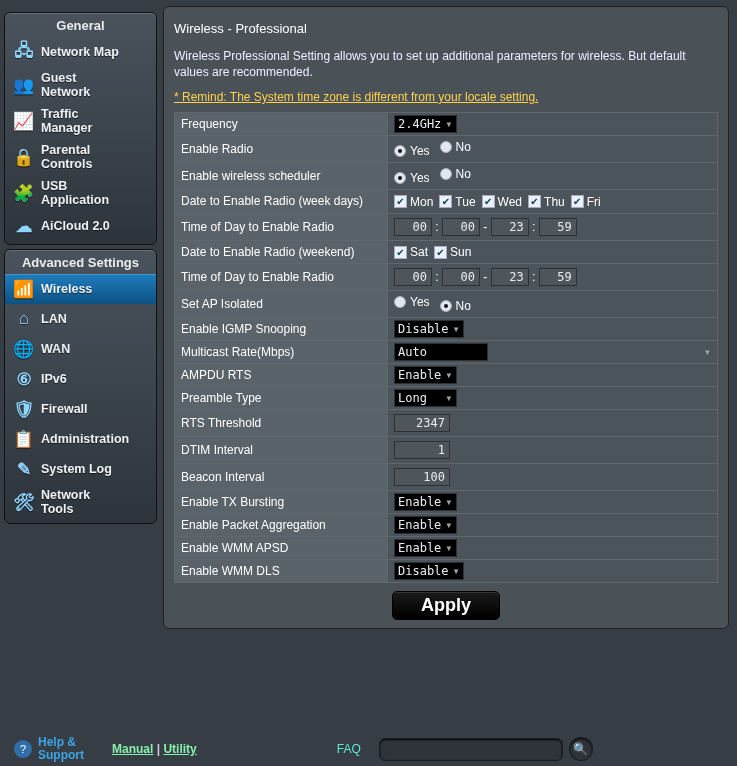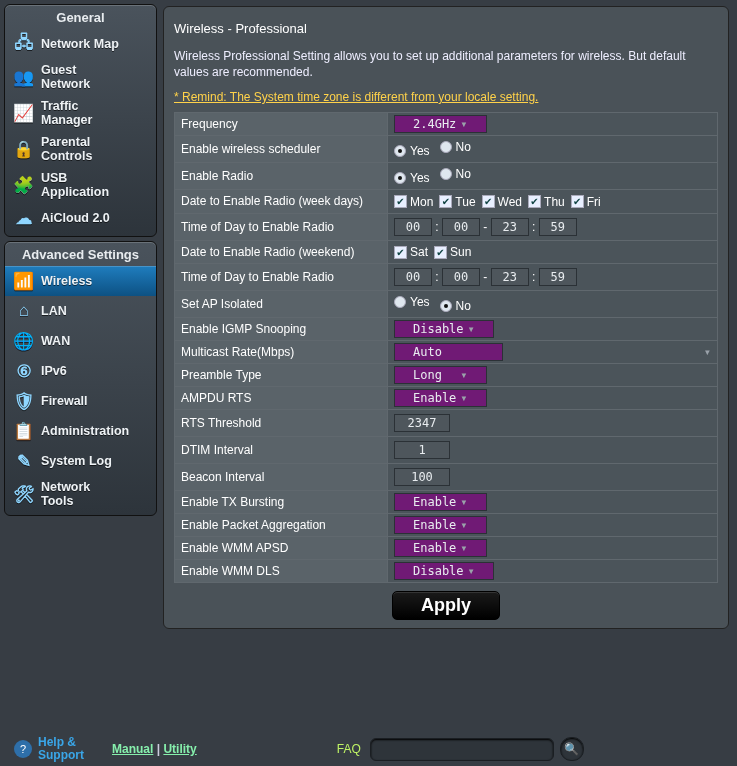--- a/index.html
+++ b/index.html
@@ -1,49 +1,49 @@
 <!DOCTYPE html>
 <html><head>
 <meta charset="utf-8">
 <style>
 html,body{margin:0;padding:0;background:#373d44;color:#fff;font-family:Arial,Helvetica,sans-serif;font-size:12px}
 body{width:737px;height:766px;overflow:hidden;display:flex;flex-direction:column}
 .wrap{display:flex;flex:1}
-.sidebar{width:153px;padding:0 4px}
+.sidebar{width:153px;padding:8px 4px}
 .sidecat{background:linear-gradient(#4a535c,#2d343b);border:1px solid #111;border-radius:6px;margin:4px 0;padding:3px 0;box-shadow:inset 0 1px 0 rgba(255,255,255,.18)}
 .sidecat-h{color:#e8ecef;font-weight:bold;font-size:13px;text-align:center;padding:2px 0 4px}
 .sideitem{display:flex;align-items:center;padding:4px 6px 4px 8px;color:#eef2f5;font-weight:bold;font-size:12.5px;cursor:pointer;text-shadow:0 1px 0 rgba(0,0,0,.6)}
 .sideitem.active{background:linear-gradient(#1f7dbe,#0d5183);box-shadow:inset 0 1px 0 rgba(255,255,255,.18)}
 .sideicon{width:22px;height:22px;margin-right:6px;display:flex;align-items:center;justify-content:center;color:#8fd6ff;font-size:17px}
 .sideitem .lbl{line-height:14px}
 .content{flex:1;padding:6px 8px 6px 2px}
 .panel{background:#4a5258;border-radius:6px;padding:10px 10px 6px;border:1px solid #222}
 .ptitle{font-weight:normal;font-size:13px;padding:4px 0 12px}
 .pdesc{font-size:12px;line-height:16px;padding-bottom:10px;color:#eef}
 .remind{color:#ffd24a;font-size:12px;padding-bottom:8px;display:block}
 .ftable{width:100%;border-collapse:collapse;font-size:12px}
 .ftable td{border:1px solid #60686e;padding:4px 6px}
 .ftable td.label{width:200px;background:#5a6369;color:#ffffff}
 .ftable td.val{background:#4b545a}
-.sel{background:#701a75;color:#e8ecef;border:1px solid #2b3136;font-family:Consolas,Menlo,monospace;font-size:12px;padding:1px 18px}
+.sel{background:#000000;color:#e8ecef;border:1px solid #2b3136;font-family:Consolas,Menlo,monospace;font-size:12px;padding:1px 3px}
 .sel .ar{color:#9aa2aa;padding-left:4px}
-.num{background:#4e565c;color:#e8ecef;border:1px solid #2b3136;font-family:Consolas,Menlo,monospace;font-size:12px;padding:1px 4px;width:28px;display:inline-block;text-align:center}
+.num{background:#4e565c;color:#e8ecef;border:1px solid #2b3136;font-family:Consolas,Menlo,monospace;font-size:12px;padding:1px 4px;width:28px;display:inline-block;text-align:right}
 .numw{width:46px}
 .cb{display:inline-flex;align-items:center;margin-right:6px}
 .cb .box{width:11px;height:11px;border:1px solid #aab;background:#e8efff;color:#144;display:inline-flex;align-items:center;justify-content:center;font-size:10px;margin-right:3px}
 .rb{display:inline-flex;align-items:center;margin-right:10px}
 .rb .dot{width:10px;height:10px;border-radius:50%;border:1px solid #aab;background:#dfe7ef;margin-right:4px;display:inline-flex;align-items:center;justify-content:center}
 .rb .dot.on::after{content:"";width:4px;height:4px;border-radius:50%;background:#111}
 .applybar{text-align:center;padding:8px 0 2px}
 .applybtn{display:inline-block;background:linear-gradient(#1a1a1a,#000);border:1px solid #000;border-radius:5px;padding:3px 28px;font-weight:bold;font-size:18px;color:#fff;cursor:pointer;box-shadow:inset 0 1px 0 rgba(255,255,255,.12)}
 .footer{display:flex;align-items:center;padding:4px 10px;color:#ccd}
 .hs{color:#3aa6e8;font-weight:bold;margin-left:6px;line-height:13px}
 .flinks{margin-left:28px;font-weight:bold}
 .flinks .u{color:#86efac;text-decoration:underline}
-.faqlbl{margin-left:140px;margin-right:9px;color:#bef264}
+.faqlbl{margin-left:140px;margin-right:18px;color:#5eead4}
 .faqbox{background:#2e343a;border:1px solid #1a1e22;border-radius:6px;box-shadow:inset 0 1px 2px #000;color:#fff;padding:3px 6px;width:170px}
 .sbtn{width:22px;height:22px;border-radius:11px;background:#2e343a;border:1px solid #1a1e22;display:inline-flex;align-items:center;justify-content:center;margin-left:6px;box-shadow:inset 0 1px 2px #000}
 .ficon{width:18px;height:18px;border-radius:9px;background:#2e6fa9;color:#fff;display:inline-flex;align-items:center;justify-content:center;font-size:11px;margin-left:4px}
 </style>
 </head>
 <body>
 
 <div class="wrap">
   <div class="sidebar">
     <div class="sidecat">
@@ -126,42 +126,42 @@
       <a class="remind" href="#">* Remind: The System time zone is different from your locale setting.</a>
 
       <table class="ftable">
         <tbody>
             <tr>
               <td class="label">Frequency</td>
             <td class="val"><span class="sel"><span>2.4GHz</span><span class="ar">▾</span></span></td>
             </tr>
 
         <tr>
+              <td class="label">Enable Radio</td>
+            <td class="val"><span class="rb">
+                  <span class="dot on"></span>
+                  <span>Yes</span>
+                </span><span class="rb">
+                  <span class="dot"></span>
+                  <span>No</span>
+                </span></td>
+            </tr>
+
+        <tr>
               <td class="label">Enable wireless scheduler</td>
             <td class="val"><span class="rb">
                   <span class="dot on"></span>
                   <span>Yes</span>
                 </span><span class="rb">
                   <span class="dot"></span>
                   <span>No</span>
                 </span></td>
             </tr>
 
         <tr>
-              <td class="label">Enable Radio</td>
-            <td class="val"><span class="rb">
-                  <span class="dot on"></span>
-                  <span>Yes</span>
-                </span><span class="rb">
-                  <span class="dot"></span>
-                  <span>No</span>
-                </span></td>
-            </tr>
-
-        <tr>
               <td class="label">Date to Enable Radio (week days)</td>
             <td class="val"><span class="cb">
                   <span class="box">✔</span>
                   <span>Mon</span>
                 </span><span class="cb">
                   <span class="box">✔</span>
                   <span>Tue</span>
                 </span><span class="cb">
                   <span class="box">✔</span>
                   <span>Wed</span>
@@ -210,27 +210,27 @@
               <td class="label">Enable IGMP Snooping</td>
             <td class="val"><span class="sel"><span>Disable</span><span class="ar">▾</span></span></td>
             </tr>
 
         <tr>
               <td class="label">Multicast Rate(Mbps)</td>
             <td class="val"><span class="sel" style="padding-right:60px"><span>Auto</span><span class="ar" style="float:right">▾</span></span></td>
             </tr>
 
         <tr>
+              <td class="label">AMPDU RTS</td>
+            <td class="val"><span class="sel"><span>Enable</span><span class="ar">▾</span></span></td>
+            </tr>
+
+        <tr>
               <td class="label">Preamble Type</td>
             <td class="val"><span class="sel"><span>Long</span><span class="ar">&nbsp;&nbsp;▾</span></span></td>
-            </tr>
-
-        <tr>
-              <td class="label">AMPDU RTS</td>
-            <td class="val"><span class="sel"><span>Enable</span><span class="ar">▾</span></span></td>
             </tr>
 
         <tr>
               <td class="label">RTS Threshold</td>
             <td class="val"><span class="num numw">2347</span></td>
             </tr>
 
         <tr>
               <td class="label">DTIM Interval</td>
             <td class="val"><span class="num numw">1</span></td>

